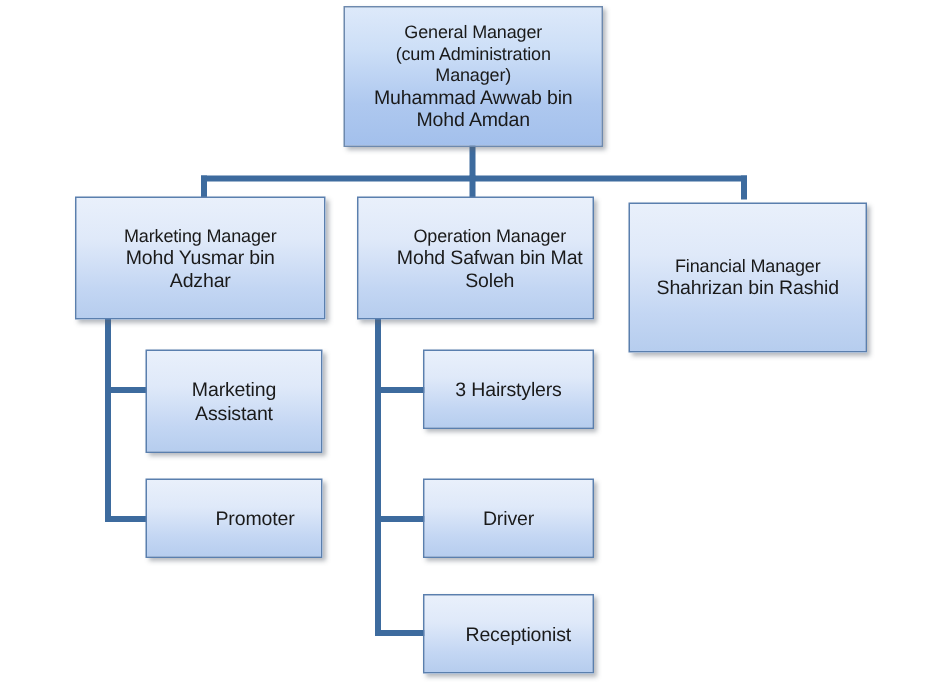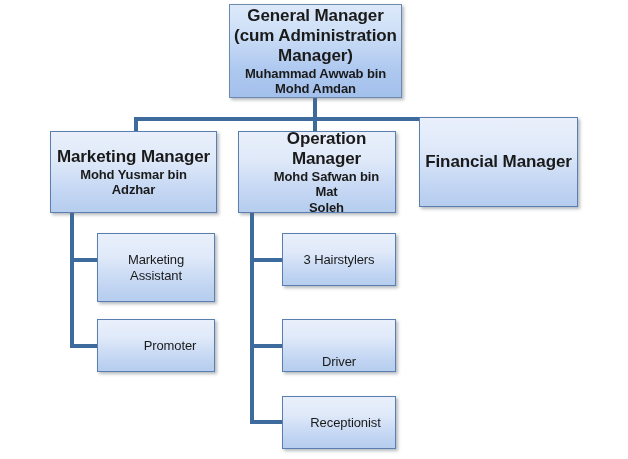--- a/index.html
+++ b/index.html
@@ -47,27 +47,27 @@
     line-height: 1.18;
     padding: 2px 4px;
   }
 
   .node.level-1 {
     background: linear-gradient(to bottom, #dde9fa 0%, #cddff7 30%, #aec8ef 70%, #a3c0ec 100%);
     border: 1px solid #6d89ae;
   }
 
   .node-title {
-    font-weight: bold;
-    font-size: 17px;
+    font-weight: normal;
+    font-size: 12px;
     letter-spacing: -0.1px;
     white-space: pre-line;
   }
   .node-person {
-    font-weight: bold;
+    font-weight: normal;
     font-size: 13px;
     letter-spacing: -0.1px;
     white-space: pre-line;
   }
   .node-plain {
     font-weight: normal;
     font-size: 13px;
     letter-spacing: -0.1px;
     white-space: pre-line;
   }
@@ -109,38 +109,39 @@
     <div class="node-person">Mohd Yusmar bin
 Adzhar</div>
   </div>
 
   <div class="node" style="left:238px; top:131px; width:158px; height:82px;padding-left:23px;">
     <div class="node-title">Operation Manager</div>
     <div class="node-person">Mohd Safwan bin Mat
 Soleh</div>
   </div>
 
-  <div class="node" style="left:419px; top:117px; width:159px; height:90px;">
+  <div class="node" style="left:419px; top:135px; width:159px; height:100px;">
     <div class="node-title">Financial Manager</div>
+    <div class="node-person">Shahrizan bin Rashid</div>
   </div>
 
   <div class="node" style="left:97px; top:233px; width:118px; height:69px;">
     <div class="node-plain">Marketing
 Assistant</div>
   </div>
 
   <div class="node" style="left:97px; top:319px; width:118px; height:53px;padding-left:32px;">
     <div class="node-plain">Promoter</div>
   </div>
 
   <div class="node" style="left:282px; top:233px; width:114px; height:53px;">
     <div class="node-plain">3 Hairstylers</div>
   </div>
 
-  <div class="node" style="left:282px; top:319px; width:114px; height:53px;justify-content:flex-end;">
+  <div class="node" style="left:282px; top:319px; width:114px; height:53px;">
     <div class="node-plain">Driver</div>
   </div>
 
   <div class="node" style="left:282px; top:396px; width:114px; height:53px;padding-left:17px;">
     <div class="node-plain">Receptionist</div>
   </div>
 
 </div>
 
 </body></html>

